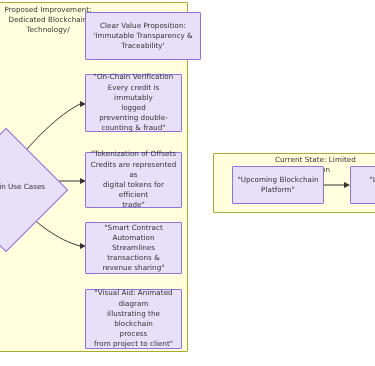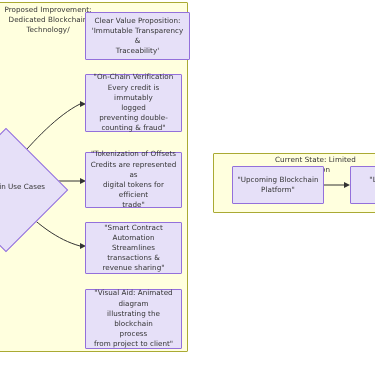--- a/index.html
+++ b/index.html
@@ -70,21 +70,21 @@
     justify-content: center;
     text-align: center;
     font-size: 7.2px;
     line-height: 10.2px;
     color: #333333;
     white-space: pre-line;
     padding: 2px 3px;
     letter-spacing: 0.02px;
   }
 
-  #node-value-prop   { left: 85px;  top: 12px;  width: 105px; height: 48px; }
+  #node-value-prop   { left: 85px;  top: 12px;  width: 116px; height: 48px; }
   #node-onchain      { left: 85px;  top: 74px;  width: 97px; height: 58px; }
   #node-tokenization { left: 85px;  top: 152px; width: 97px; height: 56px; }
   #node-smart        { left: 85px;  top: 222px; width: 97px; height: 52px; }
   #node-visual       { left: 85px;  top: 289px; width: 97px; height: 60px; }
 
   #node-upcoming     { left: 232px; top: 166px; width: 92px; height: 38px; }
   #node-lacks        { left: 350px; top: 166px; width: 92px; height: 38px; }
 
   
   #node-usecases {

